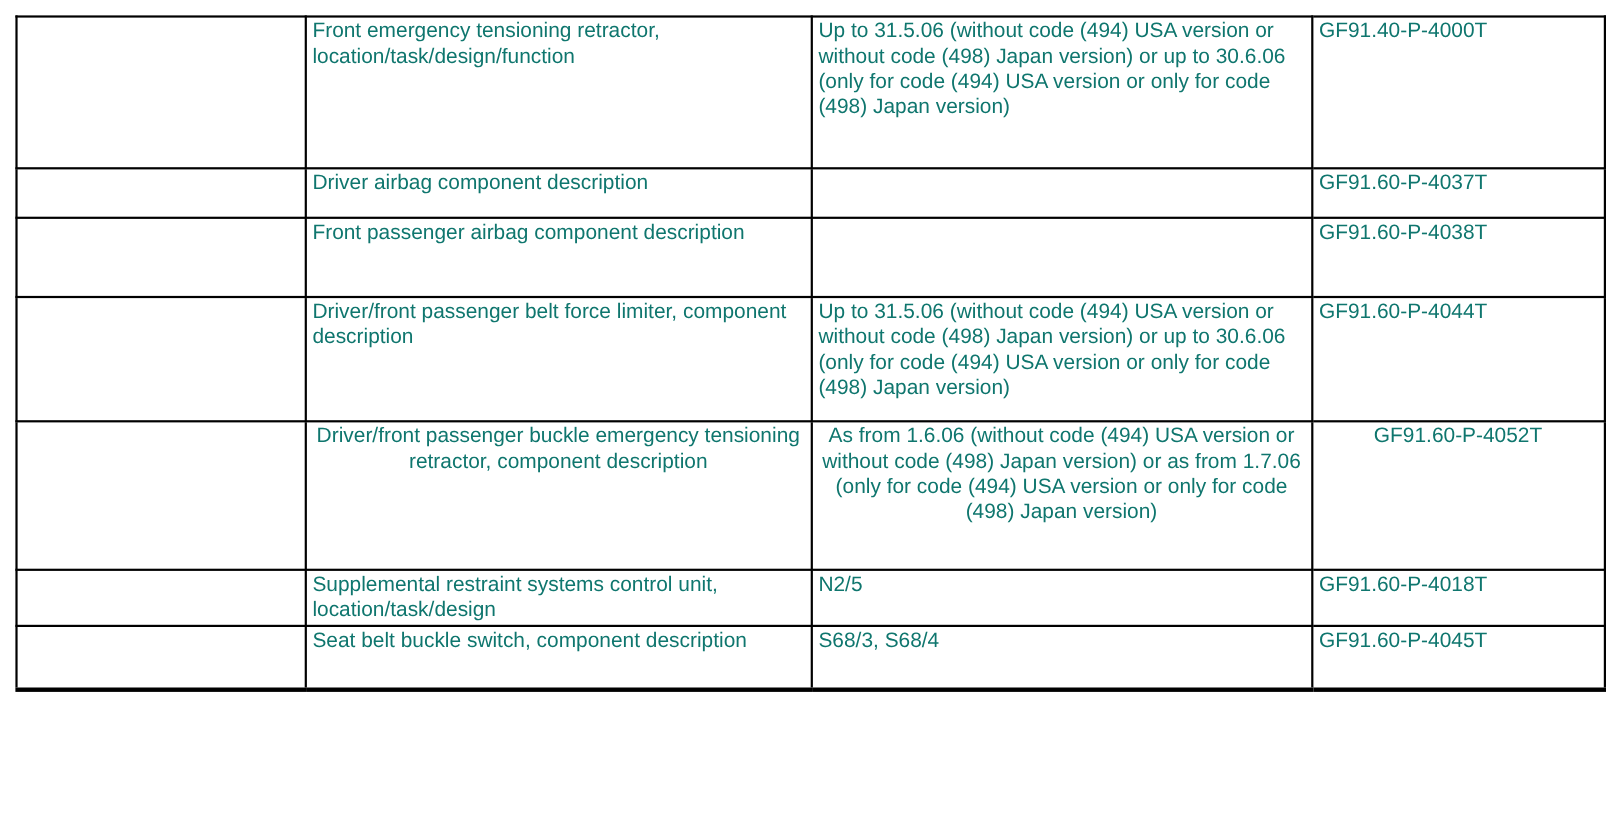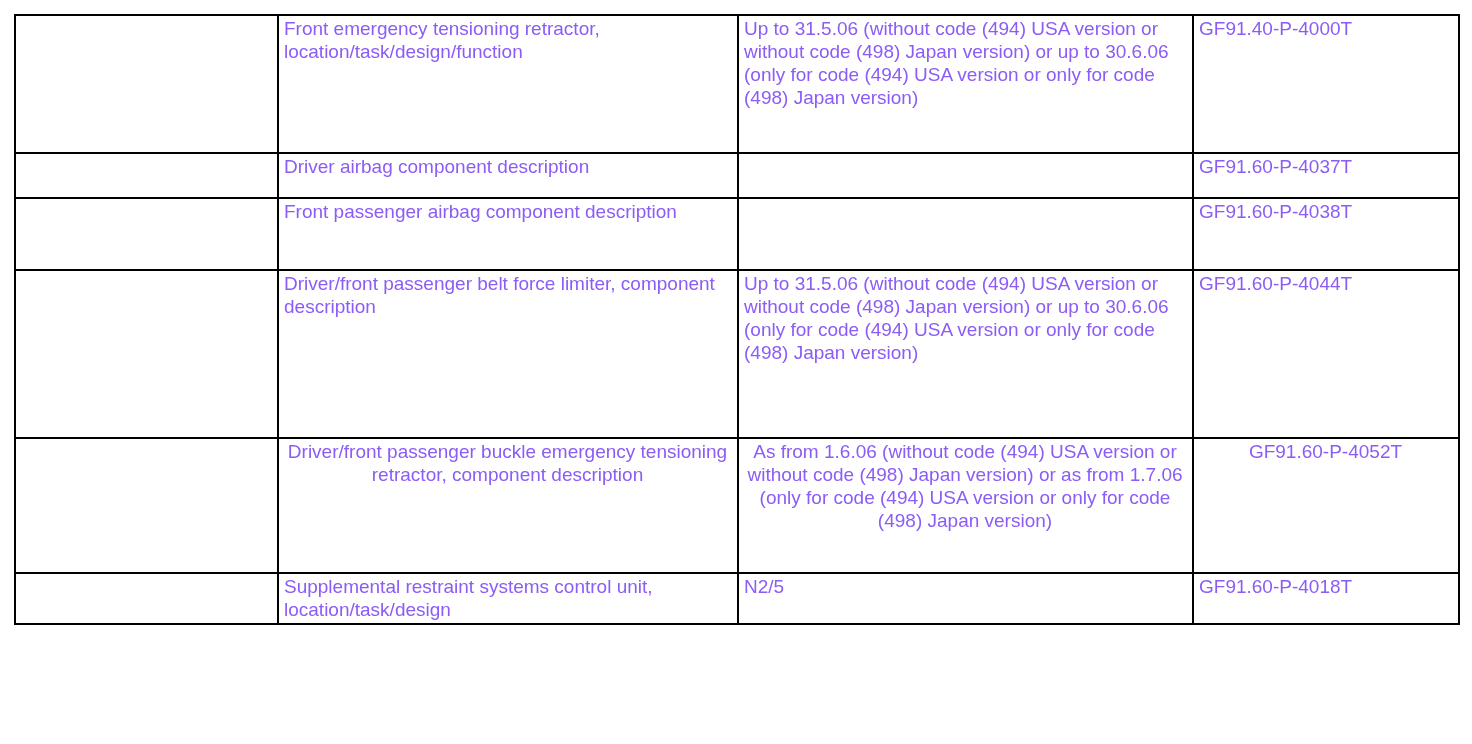--- a/index.html
+++ b/index.html
@@ -13,21 +13,21 @@
     height: 744px;
     background: #ffffff;
     box-sizing: border-box;
     padding: 14px 14px 0 14px;
     overflow: hidden;
   }
   table.doc-table {
     border-collapse: collapse;
     table-layout: fixed;
     width: 1444px;
-    color: #8b5cf6;
+    color: #0f766e;
   }
   table.doc-table td {
     border: 2px solid #000000;
     vertical-align: top;
     padding: 1px 6px 2px 5px;
     font-size: 19px;
     line-height: 23px;
     overflow: hidden;
     word-wrap: break-word;
   }
@@ -62,33 +62,39 @@
         <td>Driver airbag component description</td>
         <td></td>
         <td>GF91.60-P-4037T</td>
       </tr>
       <tr style="height:72px;margin-left:44px;">
         <td></td>
         <td>Front passenger airbag component description</td>
         <td></td>
         <td>GF91.60-P-4038T</td>
       </tr>
-      <tr style="height:168px;">
+      <tr style="height:113px;">
         <td></td>
         <td>Driver/front passenger belt force limiter, component description</td>
         <td>Up to 31.5.06 (without code (494) USA version or without code (498) Japan version) or up to 30.6.06 (only for code (494) USA version or only for code (498) Japan version)</td>
         <td>GF91.60-P-4044T</td>
       </tr>
       <tr style="height:135px;text-align:center;">
         <td></td>
         <td>Driver/front passenger buckle emergency tensioning retractor, component description</td>
         <td>As from 1.6.06 (without code (494) USA version or without code (498) Japan version) or as from 1.7.06 (only for code (494) USA version or only for code (498) Japan version)</td>
         <td>GF91.60-P-4052T</td>
       </tr>
       <tr style="height:40px;">
         <td></td>
         <td>Supplemental restraint systems control unit, location/task/design</td>
         <td>N2/5</td>
         <td>GF91.60-P-4018T</td>
       </tr>
+      <tr class="last-row" style="height:58px;">
+        <td></td>
+        <td>Seat belt buckle switch, component description</td>
+        <td>S68/3, S68/4</td>
+        <td>GF91.60-P-4045T</td>
+      </tr>
     </tbody>
   </table>
 </div>
 
 </body></html>

